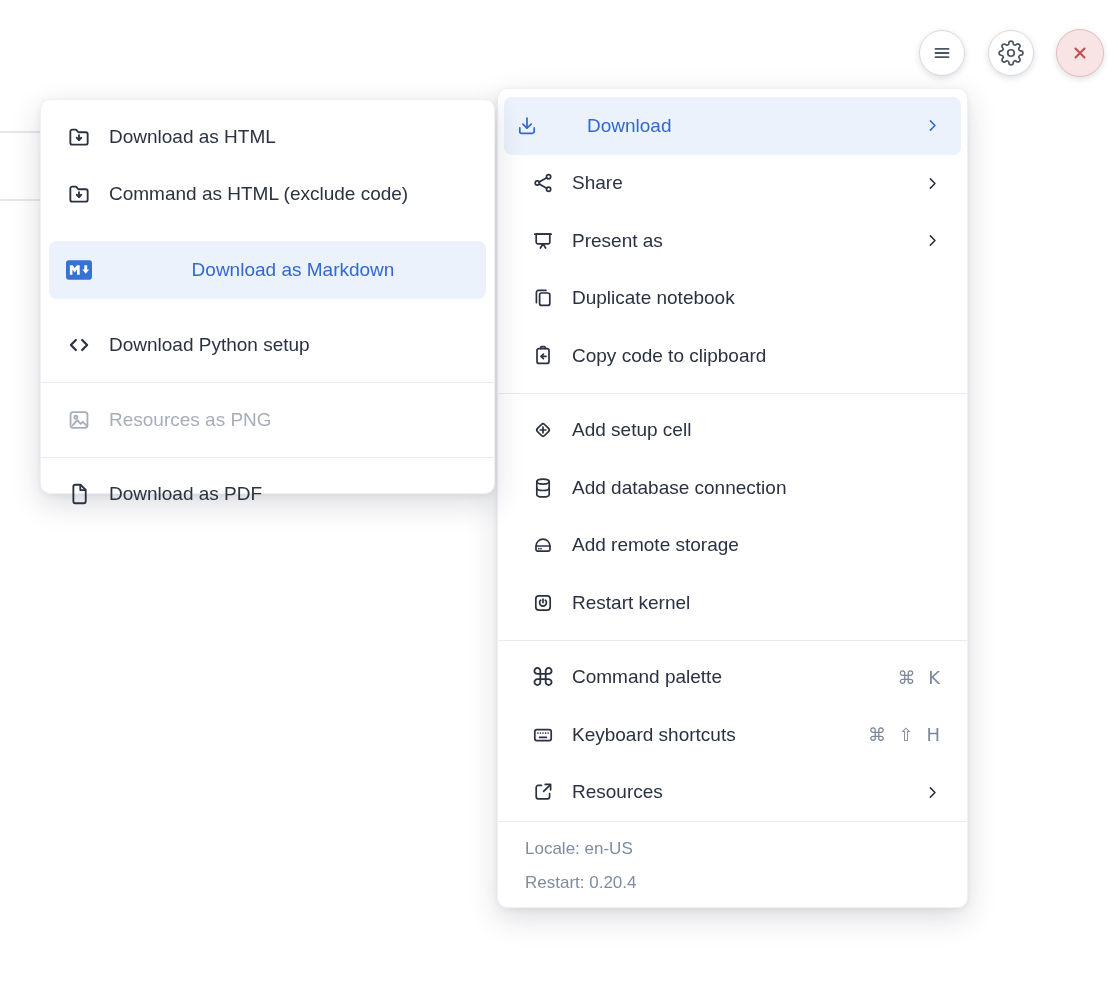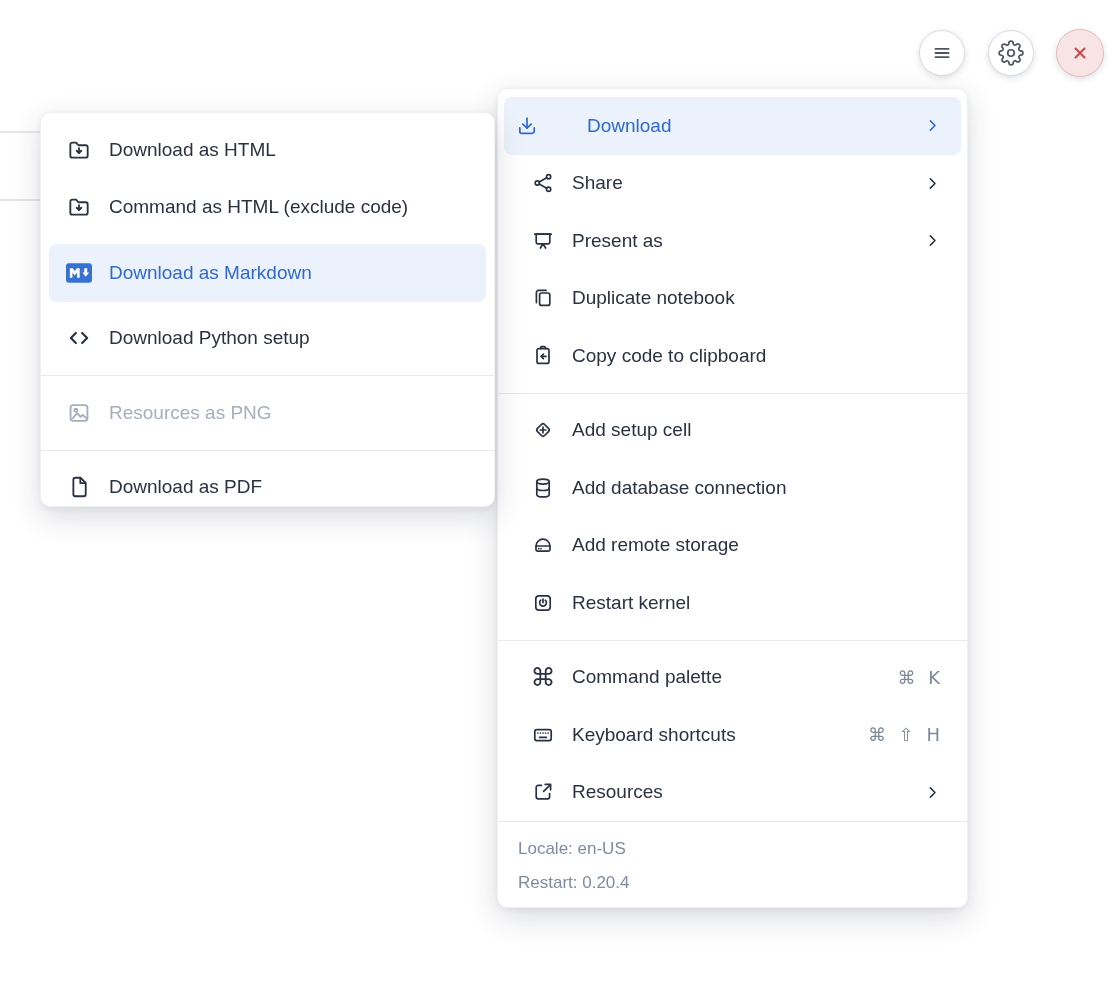--- a/index.html
+++ b/index.html
@@ -21,42 +21,42 @@
   }
   .circle-btn.danger{background:#f8e4e4;border-color:#e5bcbc;}
 
   
   .panel{
     position:absolute;background:#fff;border:1px solid #eef0f3;border-radius:10px;
     box-shadow:0 2px 6px rgba(30,40,60,.06),0 10px 30px rgba(30,40,60,.16);
     box-sizing:border-box;
   }
   .panel.right-menu{left:497px;top:88px;width:471px;height:820px;z-index:20;}
-  .panel.left-menu{left:40px;top:112px;width:455px;height:395px;z-index:30;}
+  .panel.left-menu{left:40px;top:99px;width:455px;height:395px;z-index:30;}
   .rows{padding-top:8px;}
   .left-menu .rows{padding-bottom:8px;}
 
   .mi{height:57.5px;display:flex;align-items:center;gap:16px;font-size:19px;cursor:pointer;box-sizing:border-box;}
   .right-menu .mi{padding:0 26px 0 32px;}
   .left-menu .mi{padding:0 20px 0 25px;gap:17px;}
   .mi .ic{width:26px;display:flex;justify-content:center;align-items:center;flex:none;}
   .mi .lbl{flex:1;white-space:nowrap;}
   .mi.hl{background:#ebf2fc;border-radius:8px;color:#3169ce;}
   .right-menu .mi.hl{margin:0 6px;padding:0 20px 0 10px;gap:47px;}
-  .left-menu .mi.hl{margin:8px 8px;padding:0 9px 0 17px;}
+  .left-menu .mi.hl{margin:18px 8px;padding:0 9px 0 17px;text-align:center;}
   .mi.dis{color:#a6aebb;cursor:default;}
 
   .divider{height:1px;background:#e9ebef;margin:8px 0;}
 
   .short{color:#7d8899;font-size:18px;letter-spacing:1px;word-spacing:5px;
          font-family:"DejaVu Sans",sans-serif;white-space:nowrap;}
   .chev{display:flex;flex:none;}
   .cmd-glyph{font-size:25px;line-height:1;font-family:"DejaVu Sans",sans-serif;}
 
-  .menu-footer{border-top:1px solid #e9ebef;padding:13px 20px;color:#7f8ca0;font-size:17px;line-height:28px;cursor:default;}
+  .menu-footer{border-top:1px solid #e9ebef;padding:13px 27px;color:#7f8ca0;font-size:17px;line-height:28px;cursor:default;}
   .menu-footer div + div{margin-top:6px;}
 </style>
 </head>
 <body>
 
 <div class="bg-line" style="top:131px"></div>
 <div class="bg-line" style="top:199px"></div>
 
 <div class="circle-btn" style="left:919px;top:30px;width:46px;height:46px">
   <span>

